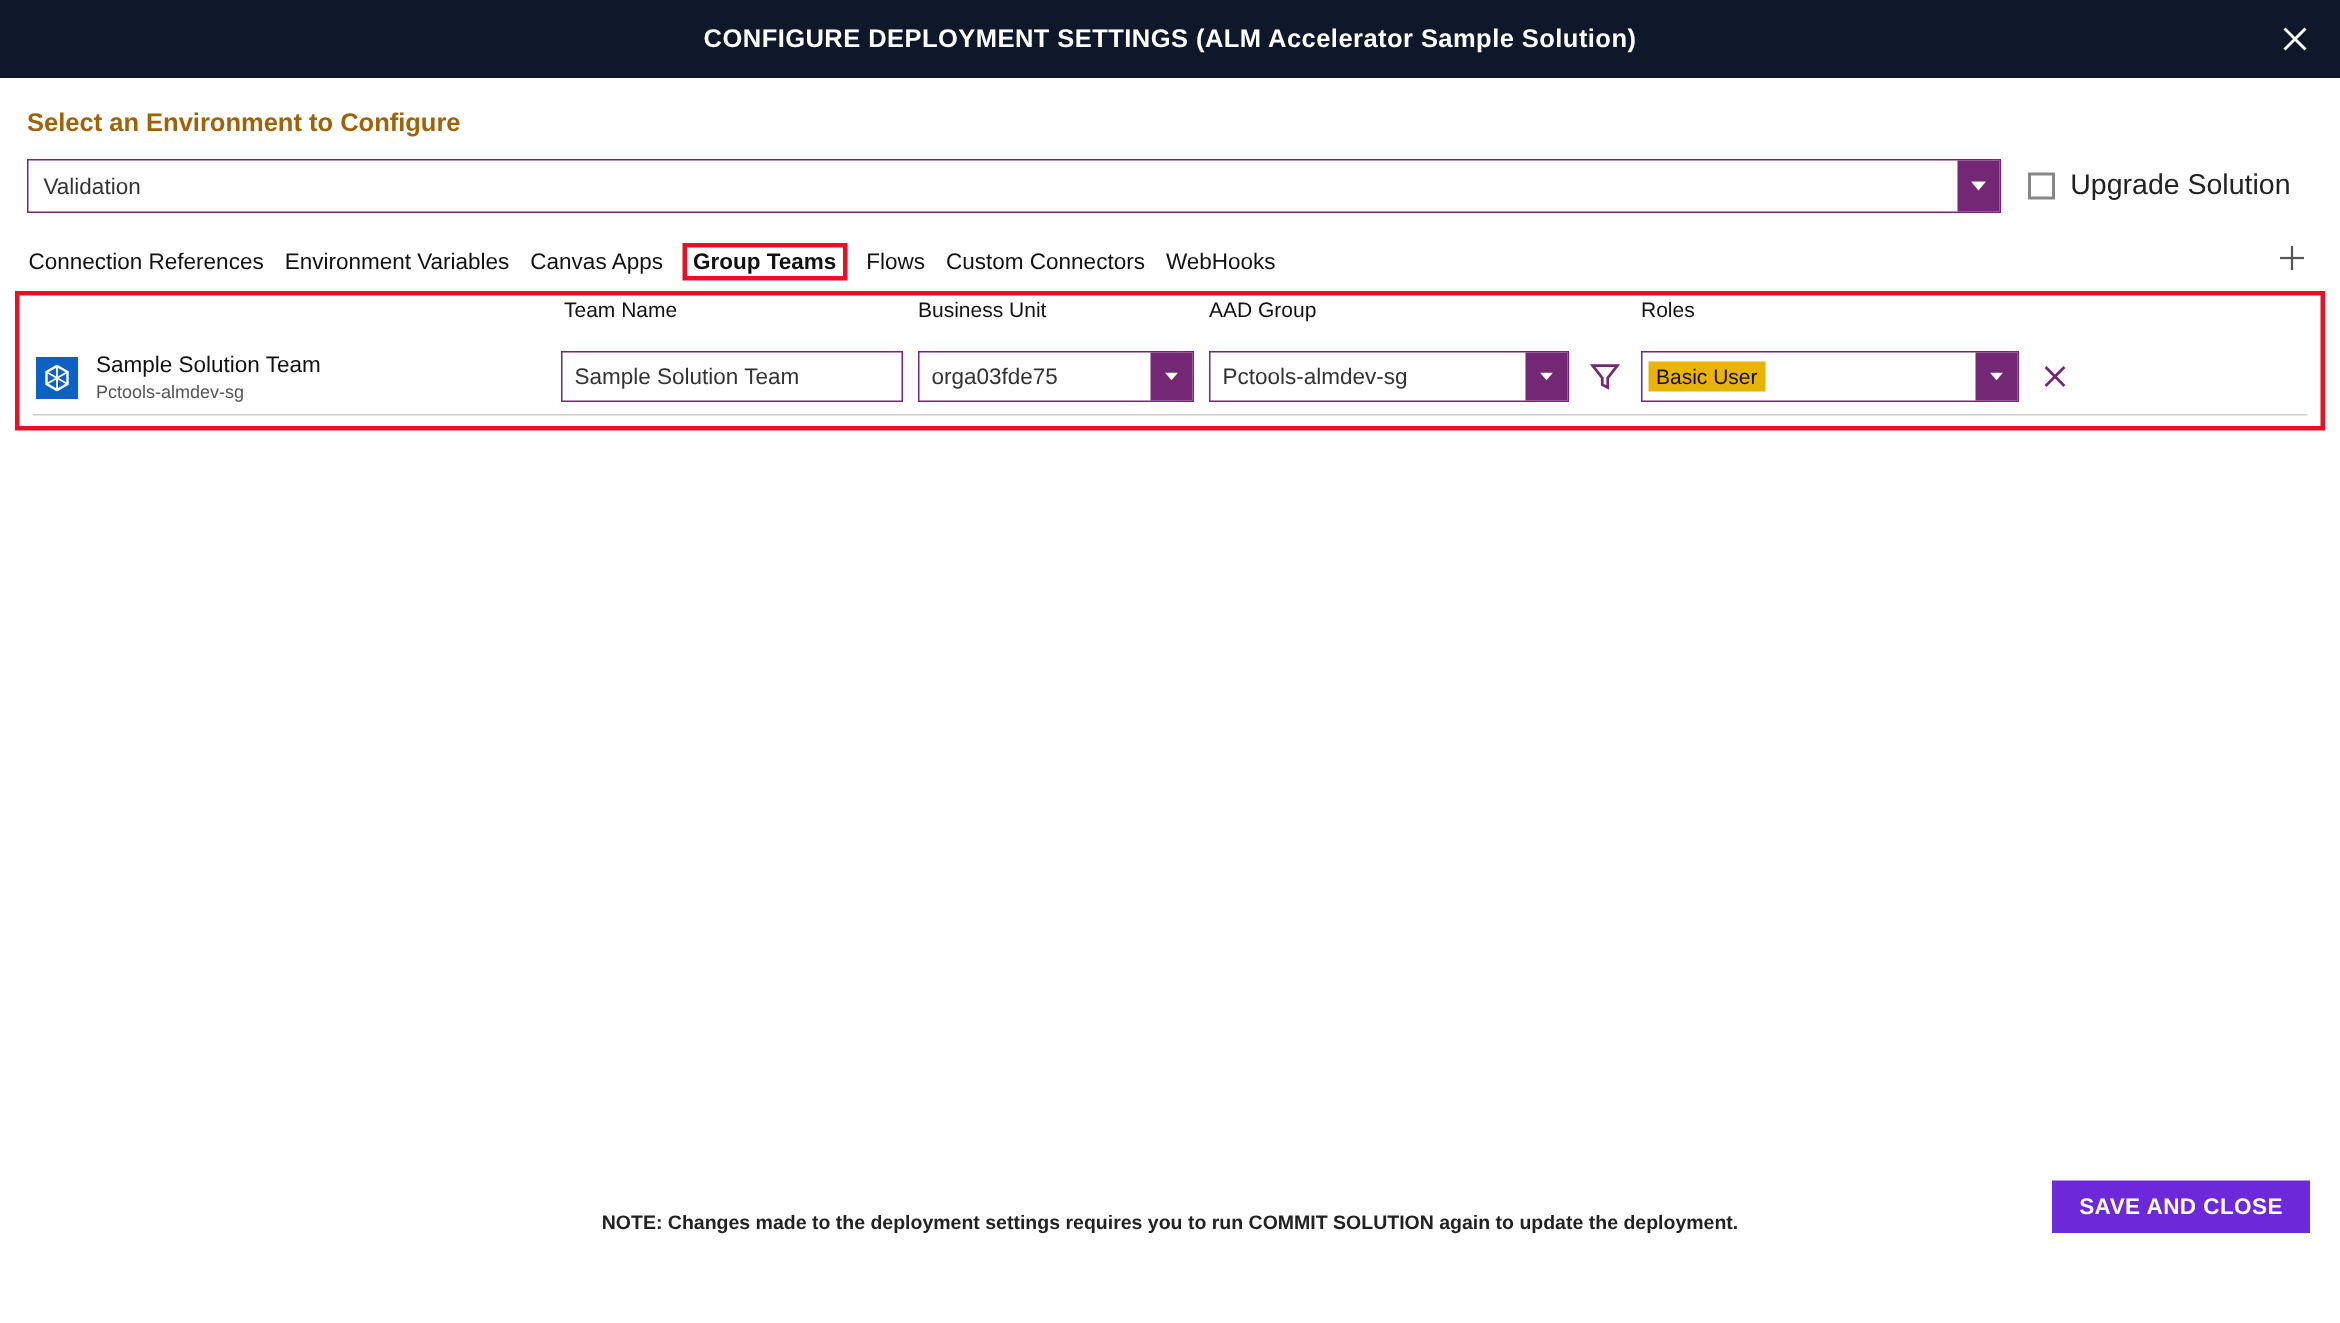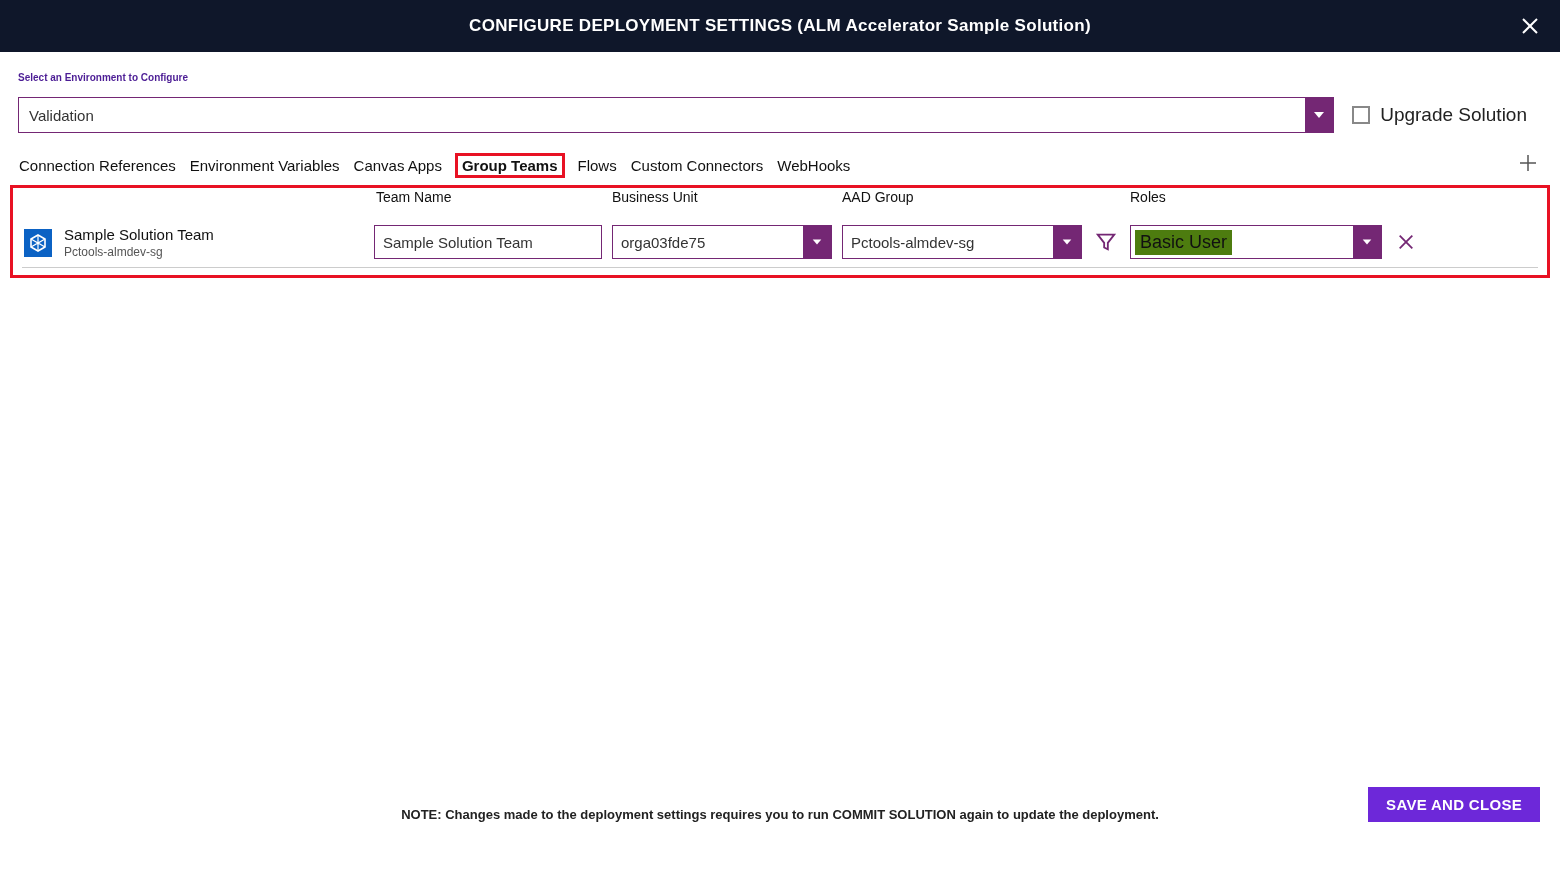--- a/index.html
+++ b/index.html
@@ -16,21 +16,21 @@
   .header-title { color: #fff; font-size: 17px; font-weight: 600; letter-spacing: .3px; }
   .close-x {
     position: absolute; right: 16px; top: 50%; transform: translateY(-50%);
     width: 28px; height: 28px; display:flex; align-items:center; justify-content:center;
     color:#fff; cursor:pointer;
   }
   .close-x svg { stroke:#fff; stroke-width:2; }
 
   .content { padding: 20px 18px 0 18px; }
 
-  .env-label { font-size: 10px; font-weight: 600; color:#4c1d95; margin-bottom: 14px; }
+  .env-label { font-size: 17px; font-weight: 600; color:#a16207; margin-bottom: 14px; }
 
   .env-row { display:flex; align-items:center; gap: 18px; margin-bottom: 18px; }
   .select-box {
     flex: 1;
     display:flex; align-items:stretch;
     border:1px solid #742774;
     height:36px;
   }
   .select-box .value { flex:1; padding: 0 10px; display:flex; align-items:center; font-size:15px; color:#333; }
   .select-box .caret {
@@ -72,29 +72,29 @@
   .field-team .field-label { padding-left:2px; }
 
   .input {
     border:1px solid #742774; height:34px; display:flex; align-items:stretch;
   }
   .input .val { flex:1; padding:0 8px; display:flex; align-items:center; font-size:15px; color:#333; }
   .input .dd { width:28px; background:#742774; display:flex; align-items:center; justify-content:center; }
   .input .dd svg{ fill:#fff; }
 
   .field-team .input { width:228px; }
-  .field-bu   .input { width:220px; }
+  .field-bu   .input { width:184px; }
   .field-aad  .input { width:240px; }
 
   .filter-icon { width:28px; height:34px; display:flex; align-items:center; justify-content:center; align-self:flex-end; cursor:pointer; }
   .filter-icon svg { stroke:#742774; fill:none; stroke-width:2; }
 
   .field-roles .input { width:252px; }
   .tag {
-    background:#4d7c0f; color:#111; font-size:18px; padding:2px 5px; margin:4px; align-self:center;
+    background:#eab308; color:#111; font-size:14px; padding:2px 5px; margin:4px; align-self:center;
   }
 
   .row-x { width:28px; height:34px; display:flex; align-items:center; justify-content:center; align-self:flex-end; cursor:pointer; }
   .row-x svg { stroke:#742774; stroke-width:2; }
 
   .hr { height:1px; background:#ccc; margin:8px 2px 0 2px; }
 
   .footer {
     position:absolute; left:0; right:0; bottom:60px;
     display:flex; align-items:center; justify-content:center;

